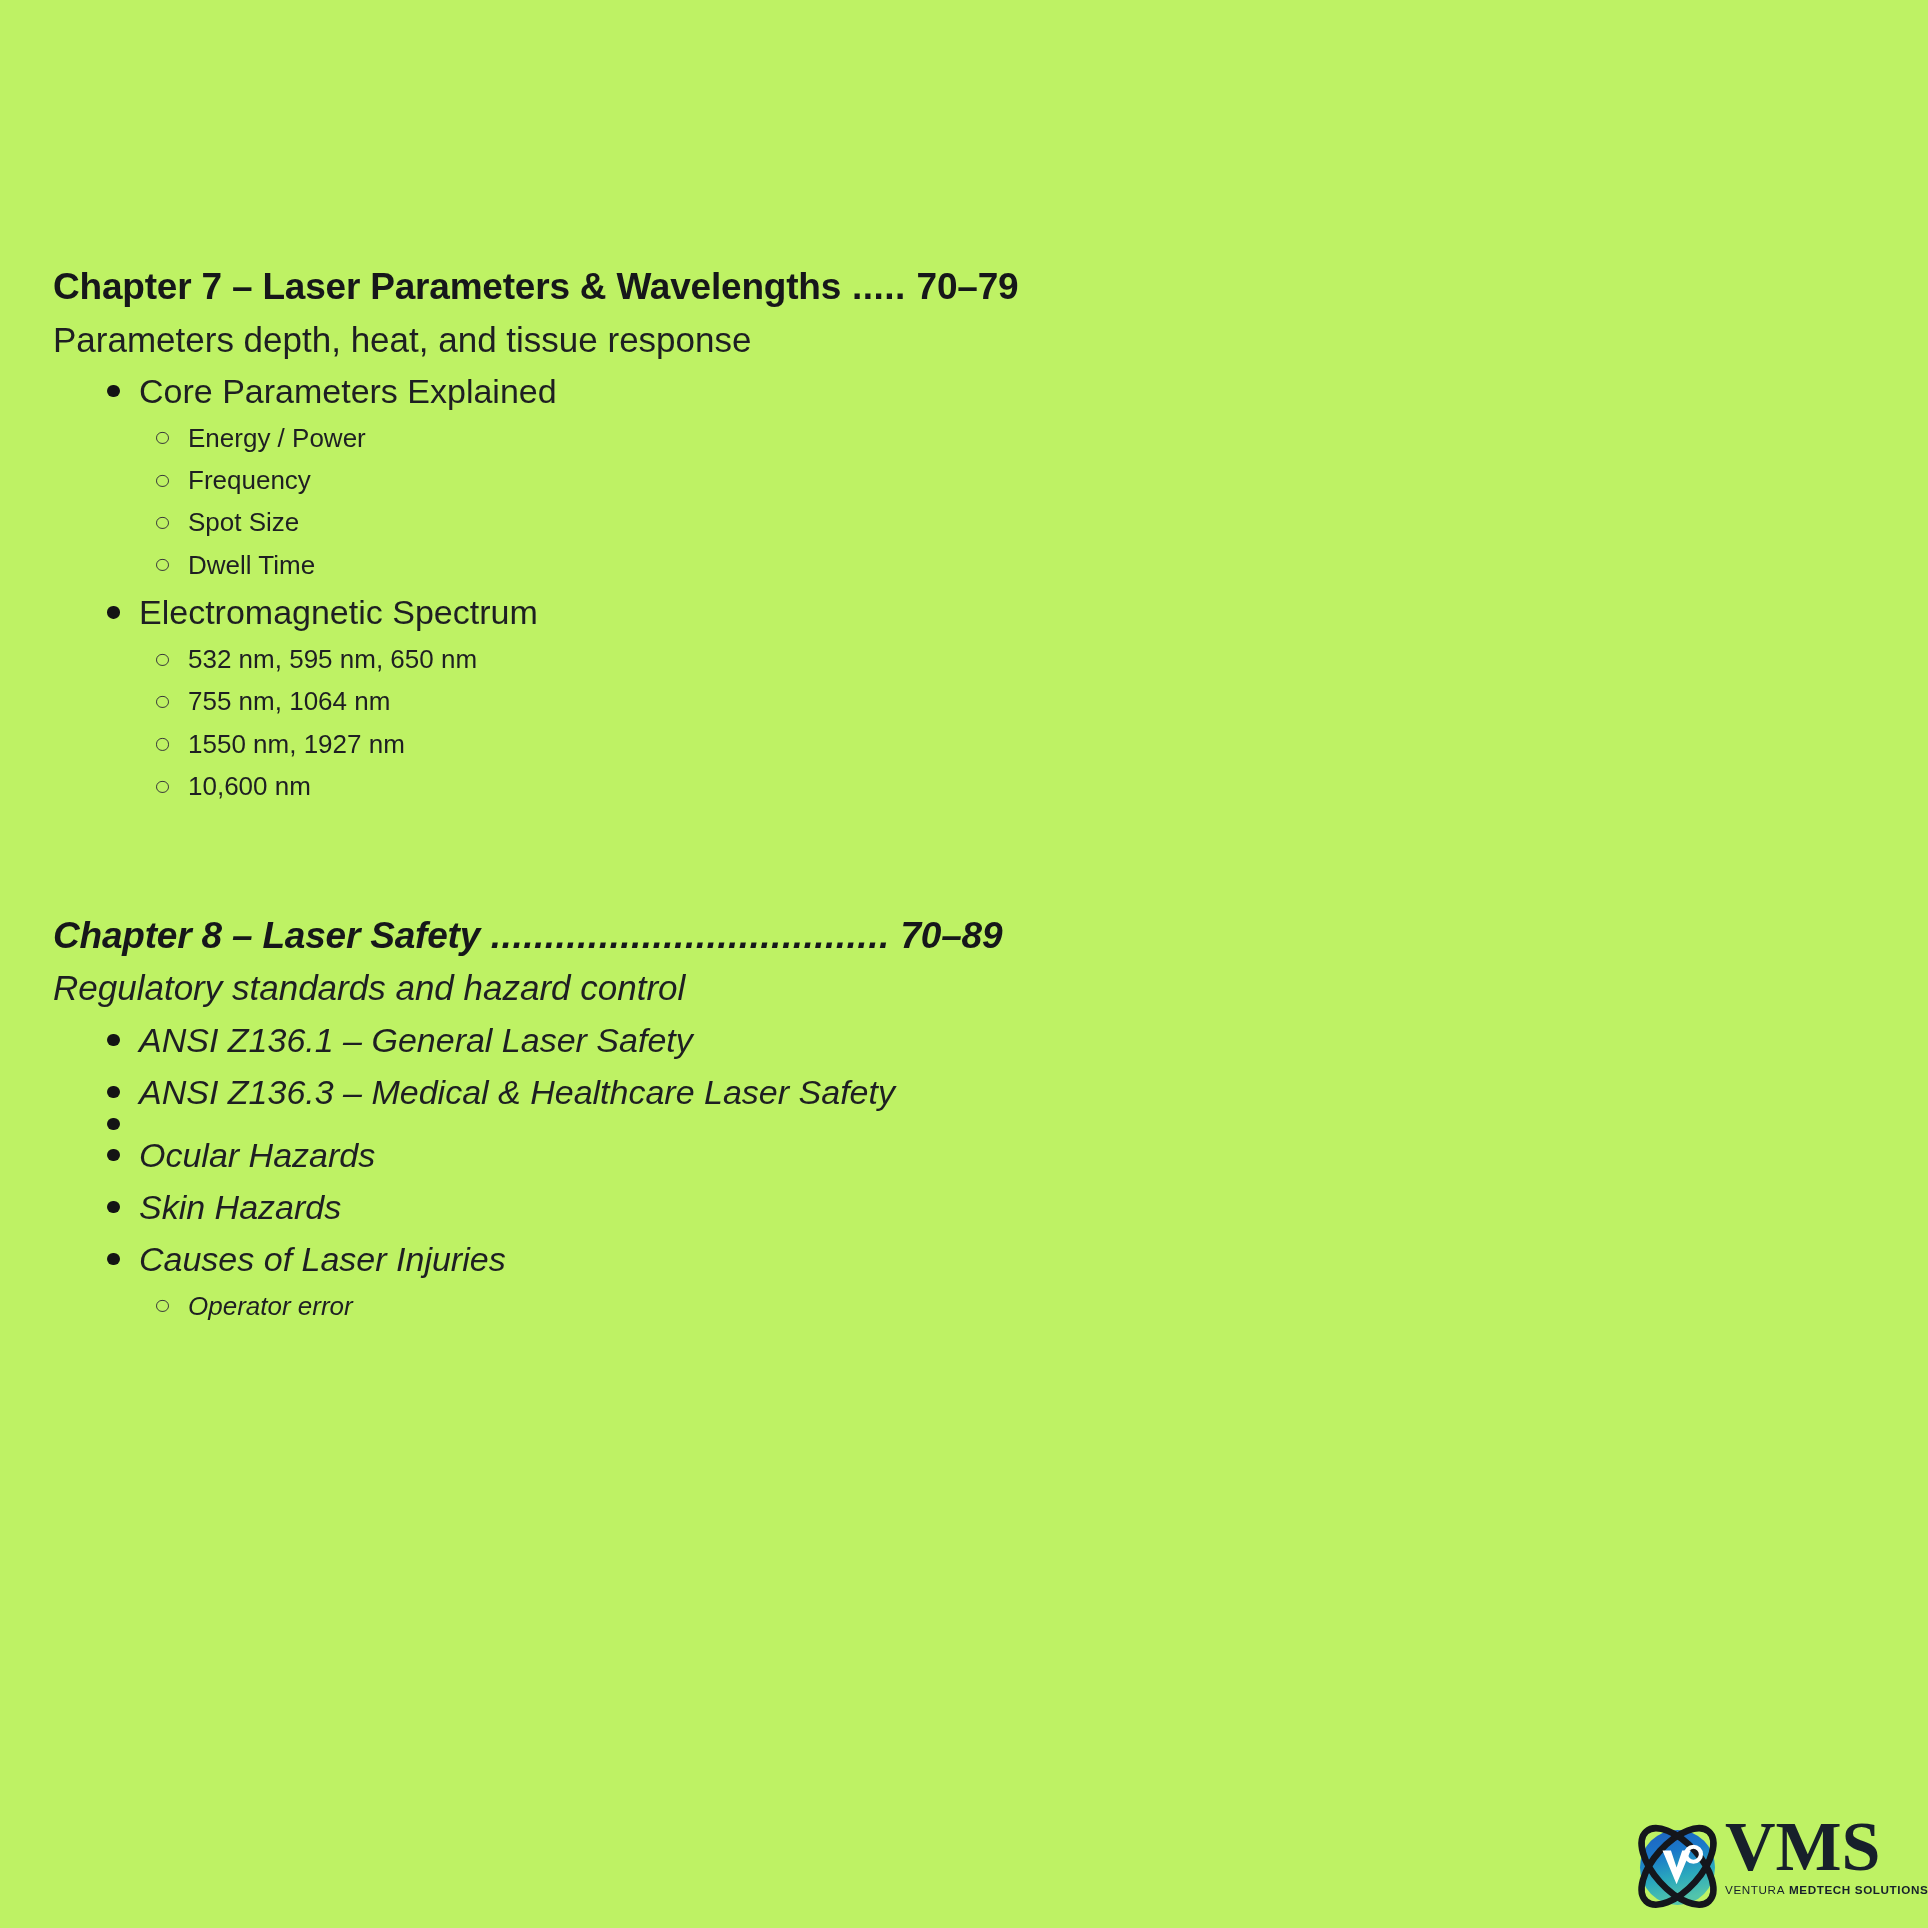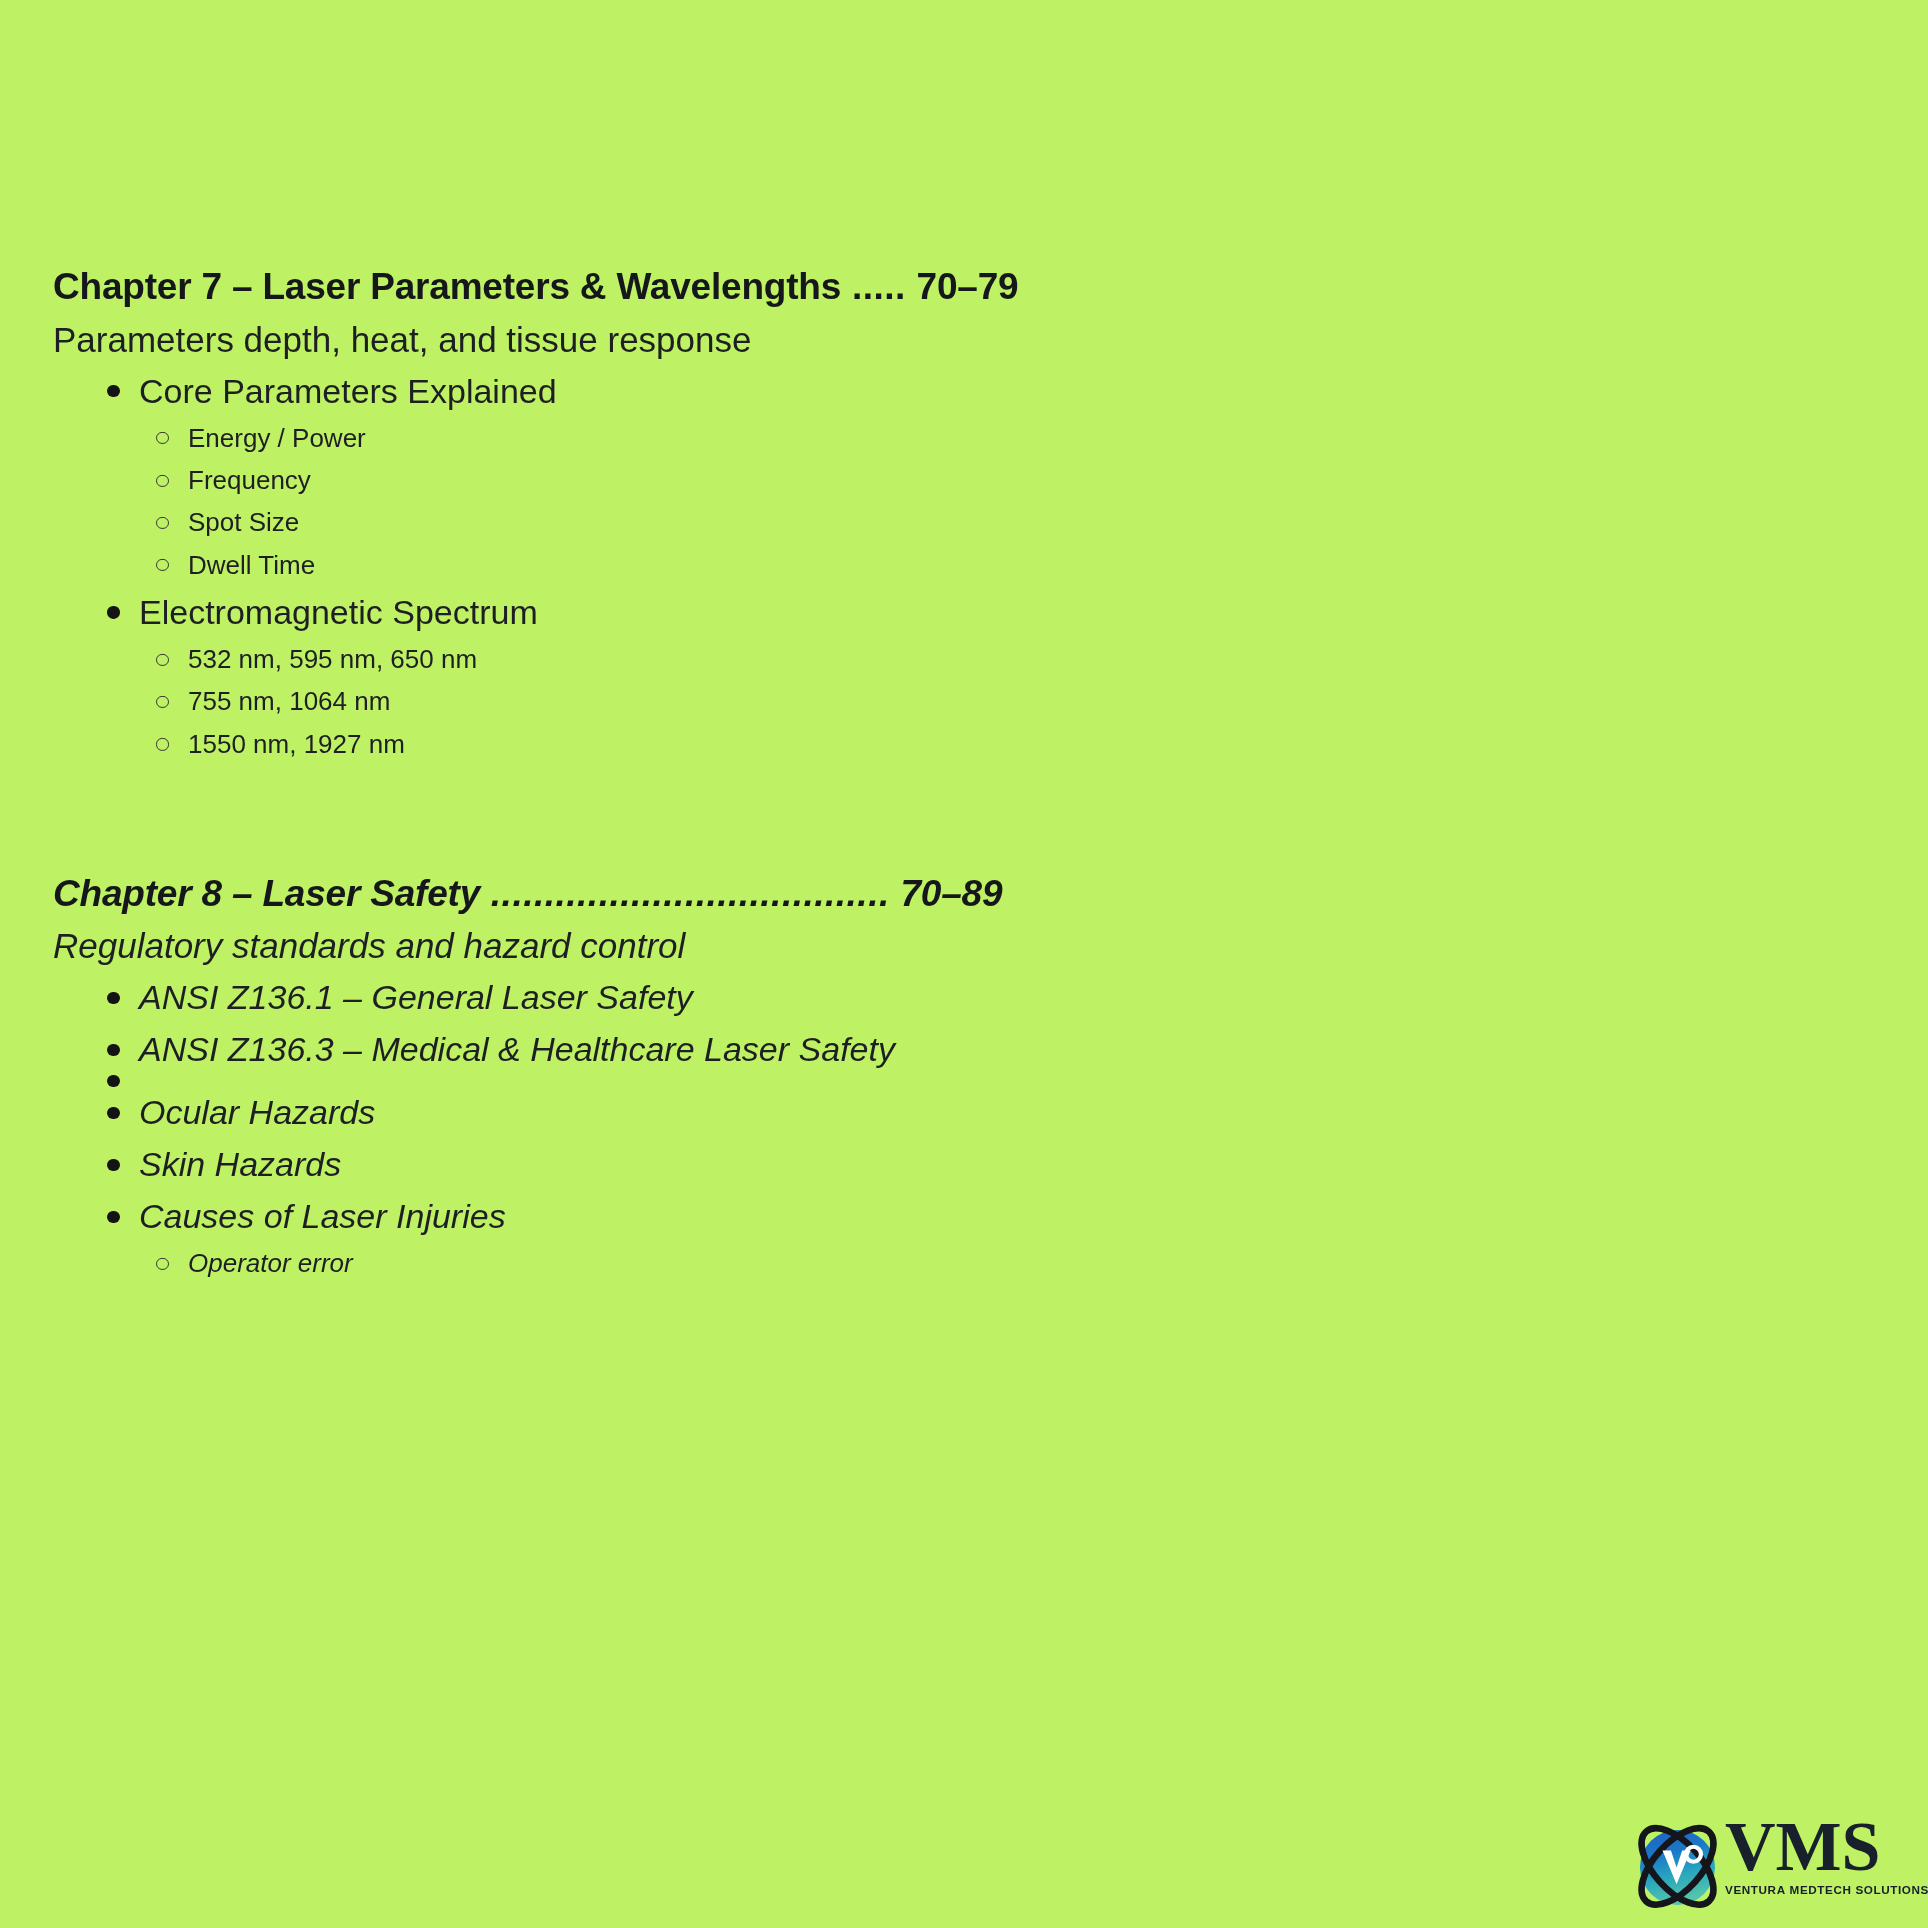--- a/index.html
+++ b/index.html
@@ -142,21 +142,21 @@
   .logo-tagline {
     font-family: "Liberation Sans", sans-serif;
     font-size: 11.7px;
     line-height: 1;
     color: #17202b;
     letter-spacing: 0.6px;
     white-space: nowrap;
     margin-top: 4.7px;
   }
   .logo-tagline .tag-bold { font-weight: 700; }
-  .logo-tagline .tag-light { font-weight: 700; }
+  .logo-tagline .tag-light { font-weight: 400; }
 </style>
 </head>
 <body>
 
 <div class="slide">
 
   <div class="content">
 
     <section class="chapter-block">
       <h2 class="chapter-heading"><span>Chapter 7 – Laser Parameters &amp; Wavelengths</span><span class="dots"> ..... </span><span class="pages">70–79</span></h2>
@@ -200,20 +200,24 @@
               <span class="marker"></span>
               <span class="bullet-text">532 nm, 595 nm, 650 nm</span>
             </li>
             <li class="bullet-row">
               <span class="marker"></span>
               <span class="bullet-text">755 nm, 1064 nm</span>
             </li>
             <li class="bullet-row">
               <span class="marker"></span>
               <span class="bullet-text">1550 nm, 1927 nm</span>
+            </li>
+            <li class="bullet-row">
+              <span class="marker"></span>
+              <span class="bullet-text">10,600 nm</span>
             </li>
           </ul>
         </li>
       </ul>
     </section>
 
     <section class="chapter-block">
       <h2 class="chapter-heading"><span>Chapter 8 – Laser Safety</span><span class="dots"> ..................................... </span><span class="pages">70–89</span></h2>
 
       <p class="chapter-subtitle">Regulatory standards and hazard control</p>

